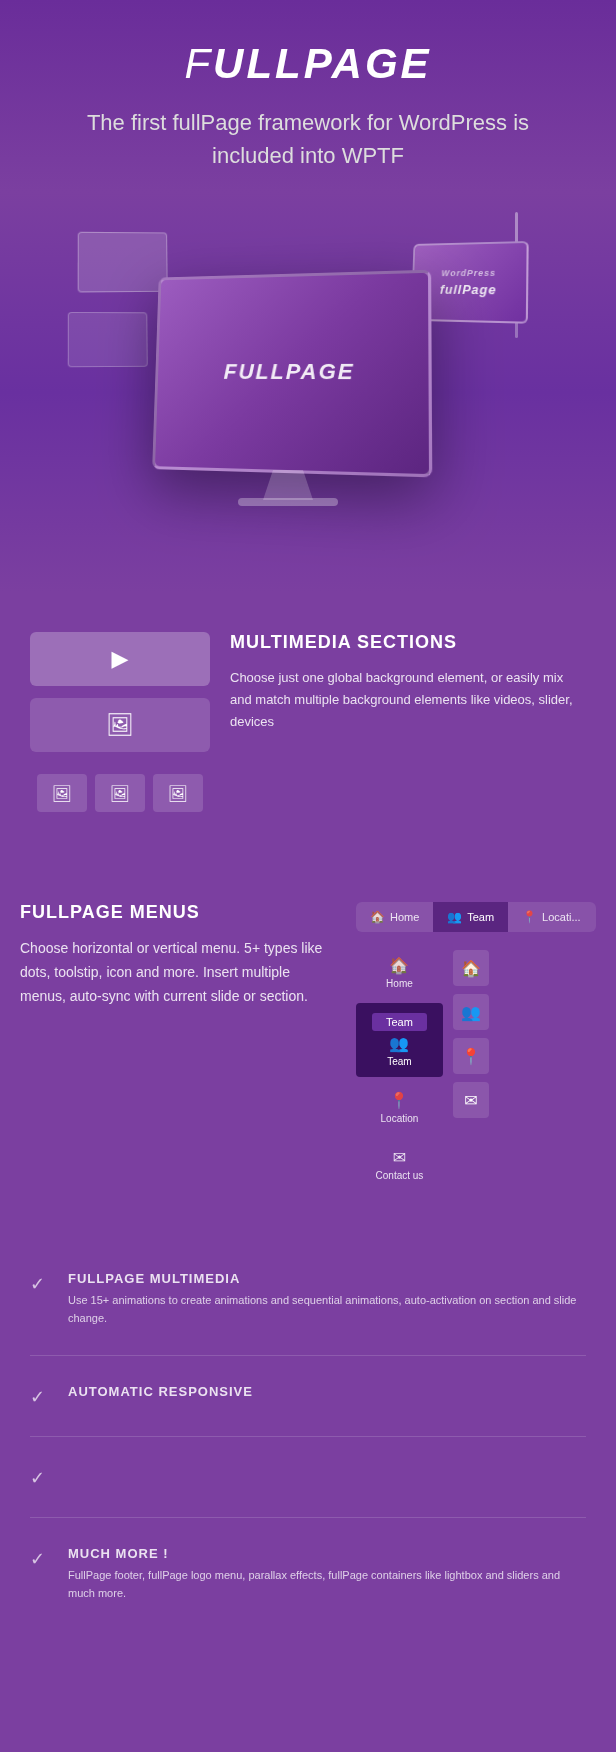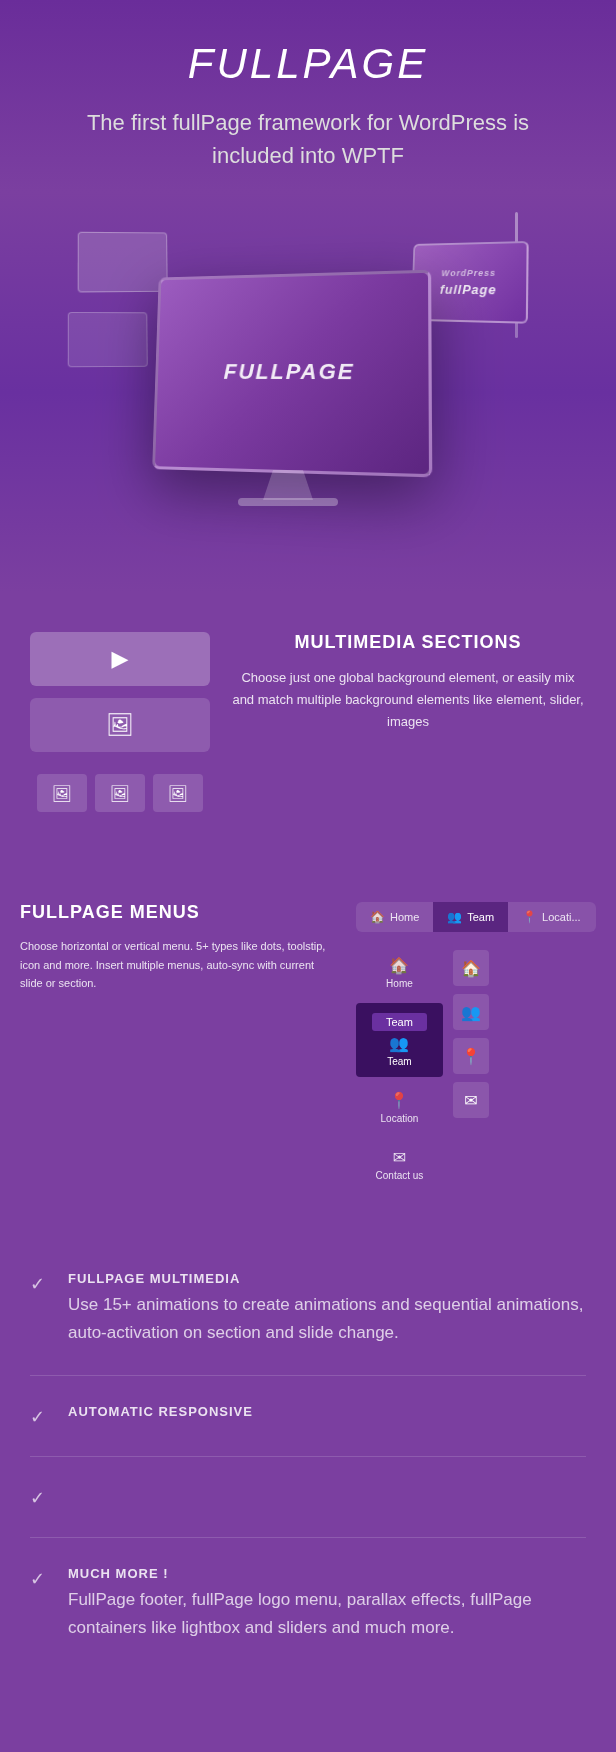--- a/index.html
+++ b/index.html
@@ -19,21 +19,21 @@
     }
     .logo-text {
       font-size: 42px;
       font-weight: 900;
       letter-spacing: 3px;
       color: #fff;
       text-transform: uppercase;
       font-style: italic;
     }
     .logo-text span.full { font-style: italic; font-weight: 300; }
-    .logo-text span.page { font-weight: 400; }
+    .logo-text span.page { font-weight: 700; }
     .subtitle {
       font-size: 22px;
       color: #ddd;
       margin-top: 18px;
       line-height: 1.5;
       padding: 0 40px;
     }
 
     
     .hero-area {
@@ -180,21 +180,21 @@
       justify-content: center;
       padding: 10px 0;
     }
     .media-thumb {
       width: 50px; height: 38px;
       background: rgba(255,255,255,0.15);
       border-radius: 4px;
       display: flex; align-items: center; justify-content: center;
       font-size: 16px;
     }
-    .multimedia-text-col { flex: 1; text-align: center; }
+    .multimedia-text-col { flex: 1; text-align: left; }
     .multimedia-title {
       font-size: 18px;
       font-weight: 900;
       letter-spacing: 1px;
       color: #fff;
       margin-bottom: 14px;
     }
     .multimedia-desc {
       font-size: 13px;
       line-height: 1.7;
@@ -211,21 +211,21 @@
     }
     .menus-text-col { flex: 1; }
     .menus-title {
       font-size: 18px;
       font-weight: 900;
       letter-spacing: 1px;
       color: #fff;
       margin-bottom: 14px;
     }
     .menus-desc {
-      font-size: 11px;
+      font-size: 14px;
       line-height: 1.7;
       color: rgba(255,255,255,0.85);
     }
 
     .menus-mockup-col {
       display: flex;
       flex-direction: column;
       gap: 14px;
       min-width: 240px;
     }
@@ -313,21 +313,21 @@
     }
     .feature-content { flex: 1; }
     .feature-title {
       font-size: 13px;
       font-weight: 700;
       letter-spacing: 1px;
       color: rgba(255,255,255,0.85);
       margin-bottom: 5px;
     }
     .feature-desc {
-      font-size: 17px;
+      font-size: 11px;
       line-height: 1.65;
       color: rgba(255,255,255,0.75);
     }
 
     
     .divider {
       border: none;
       border-top: 1px solid rgba(255,255,255,0.15);
       margin: 10px 0 28px;
     }
@@ -375,21 +375,21 @@
       <span class="icon-image">🖼</span>
     </div>
     <div class="media-icons-row3">
       <div class="media-thumb">🖼</div>
       <div class="media-thumb">🖼</div>
       <div class="media-thumb">🖼</div>
     </div>
   </div>
   <div class="multimedia-text-col">
     <div class="multimedia-title">MULTIMEDIA SECTIONS</div>
-    <div class="multimedia-desc">Choose just one global background element, or easily mix and match multiple background elements like element, slider, images</div>
+    <div class="multimedia-desc">Choose just one global background element, or easily mix and match multiple background elements like videos, slider, devices</div>
   </div>
 </div>
 
 <div class="menus-section">
   <div class="menus-text-col">
     <div class="menus-title">FULLPAGE MENUS</div>
     <div class="menus-desc">Choose horizontal or vertical menu. 5+ types like dots, toolstip, icon and more. Insert multiple menus, auto-sync with current slide or section.</div>
   </div>
   <div class="menus-mockup-col">
 

